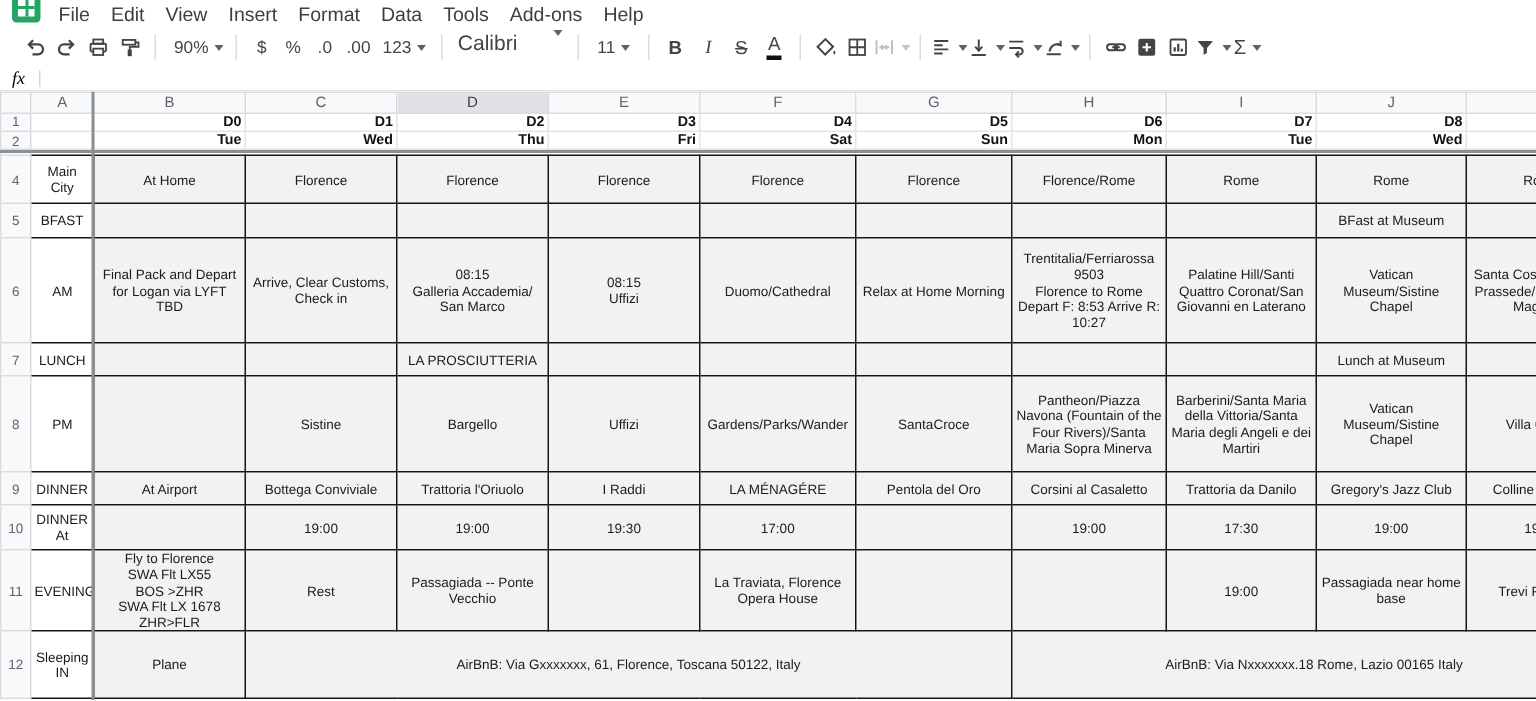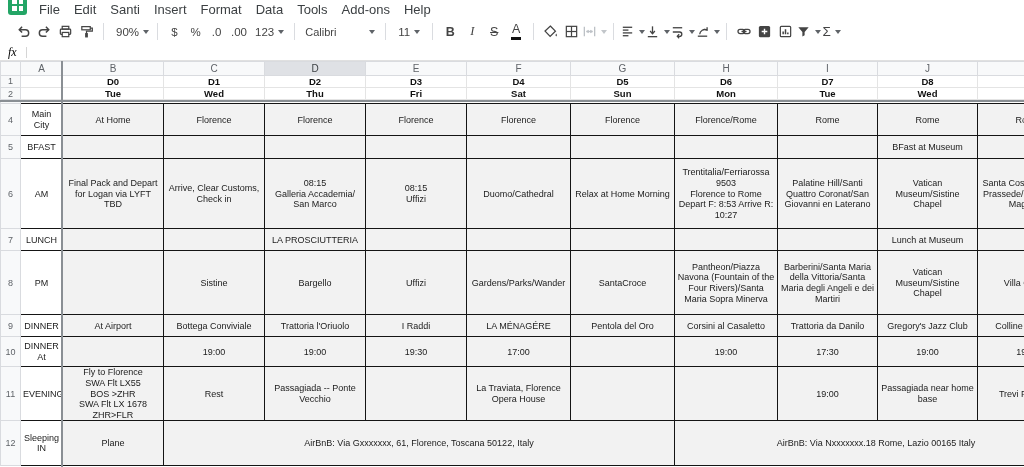--- a/index.html
+++ b/index.html
@@ -19,59 +19,59 @@
   .save-status { font-size:13px; color:#9aa0a6; text-decoration:underline; margin-left:12px; }
   
   .toolbar { position:absolute; top:18px; left:0; width:1024px; height:27px; background:#fff; display:flex; align-items:center; padding-left:13px; }
   .tbtn { height:24px; min-width:21px; display:flex; align-items:center; justify-content:center; color:#444; font-size:12px; border-radius:2px; }
   .tbtn svg { display:block; }
   .tdiv { width:1px; height:17px; background:#dadce0; margin:0 6px; flex:none; }
   .dd { width:0; height:0; border-left:3.5px solid transparent; border-right:3.5px solid transparent; border-top:4px solid #5f6368; margin-left:4px; }
   .dd.dis { border-top-color:#c2c6ca; }
   .num { font-size:11.5px; color:#444; padding:0 4px; }
   .zoom-box { font-size:11.5px; color:#444; padding:0 2px 0 6px; display:flex; align-items:center; }
-  .font-box { width:78px; display:flex; align-items:center; justify-content:space-between; padding:0 4px; font-size:11px; color:#444; }
+  .font-box { width:78px; display:flex; align-items:flex-start; justify-content:space-between; padding:0 4px; font-size:14px; color:#444; }
   .size-box { width:34px; display:flex; align-items:center; justify-content:space-between; padding:0 6px; font-size:11.5px; color:#444; }
   .fmt { font-size:12.5px; color:#444; width:22px; }
   .fmt.b { font-weight:bold; }
   .fmt.i { font-style:italic; font-family:"Liberation Serif", serif; }
   .fmt.s { text-decoration:line-through; }
   .acolor { line-height:1; border-bottom:3px solid #111; padding:0 1px 1px 1px; font-size:12.5px; }
   .sigma { font-size:13.5px; }
   
   .formulabar { position:absolute; top:45px; left:0; width:1024px; height:16px; background:#fff; border-bottom:1px solid #e0e0e0; display:flex; align-items:center; }
   .fx { font-family:"Liberation Serif", serif; font-style:italic; color:#000000; font-size:12px; margin-left:8px; }
   .fx-div { width:1px; height:11px; background:#d5d5d5; margin-left:9px; }
   
   .grid { position:absolute; top:61px; left:0; width:1024px; height:406px; overflow:hidden; background:#fff; }
   table { border-collapse:collapse; table-layout:fixed; width:1077px; }
   td { padding:0 2px; text-align:center; vertical-align:middle; overflow:hidden; font-size:9px; line-height:1.18; color:#1b1b1b; white-space:pre-line; }
   .ch { background:#f8f9fa; border:1px solid #d9dbdf; color:#5f6368; font-size:10px; font-weight:normal; }
   .ch.sel { background:#dfe1e5; color:#3c4043; }
   .rh { background:#f8f9fa; border:1px solid #d9dbdf; color:#5f6368; font-size:9px; }
-  .hc { background:#fff; border:1px solid #e4e4e4; font-weight:bold; font-size:9.5px; color:#111; }
+  .hc { background:#fff; border:1px solid #e4e4e4; font-weight:bold; font-size:9.5px; color:#111;text-align:right; }
   .bc { background:#f2f2f2; border:1px solid #151515; }
   .ac { background:#fff; border:1px solid #151515; font-size:9px; }
   .lnk { }
   .gaph { background:#f8f9fa; border:1px solid #d9dbdf; }
   .gap { background:#fff; border:none; }
   .vfreeze { position:absolute; top:0; left:61px; width:2px; height:406px; background:#8a8f94; z-index:4; }
   .hfreeze { position:absolute; top:39px; left:0; width:1024px; height:2px; background:#8a8f94; z-index:4; }
 </style>
 </head>
 <body>
 
 <div class="menubar">
   <div class="sheets-icon">
       <div class="paper"></div>
     </div>
   <div class="menus">
     <span class="menu-item">File</span>
     <span class="menu-item">Edit</span>
-    <span class="menu-item">Santi</span>
+    <span class="menu-item">View</span>
     <span class="menu-item">Insert</span>
     <span class="menu-item">Format</span>
     <span class="menu-item">Data</span>
     <span class="menu-item">Tools</span>
     <span class="menu-item">Add-ons</span>
     <span class="menu-item">Help</span>
   </div>
 </div>
 
 <div class="toolbar">

